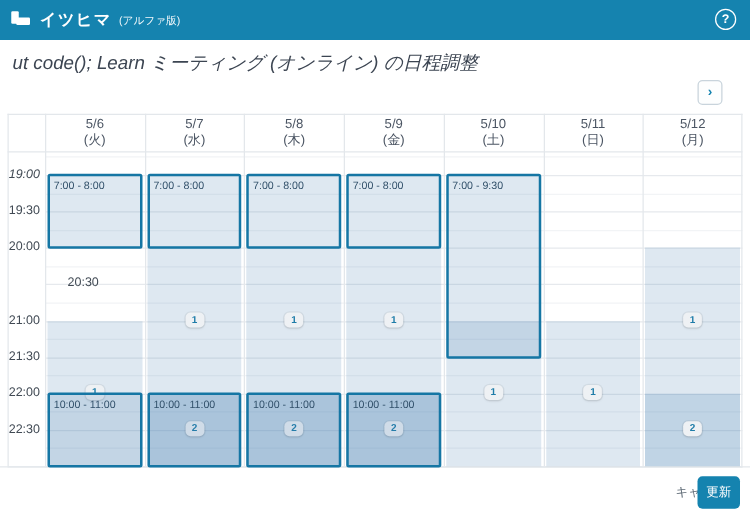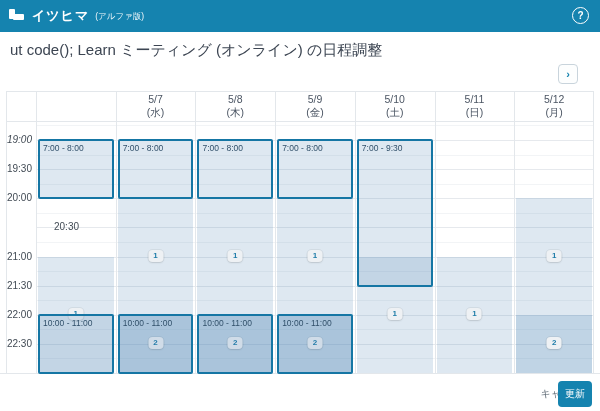--- a/index.html
+++ b/index.html
@@ -12,21 +12,21 @@
   #logo { position:relative; width:15px; height:15px; margin-left:9px; }
   #logo .l1 { position:absolute; left:0; top:0; width:6px; height:10px; background:#fff; border-radius:1px; }
   #logo .l2 { position:absolute; left:4px; top:5px; width:11px; height:6px; background:#fff; border-radius:1px; }
   #appname { color:#fff; font-size:13px; font-weight:bold; letter-spacing:1px; margin-left:8px; }
   #alphatag { color:rgba(255,255,255,0.95); font-size:8.5px; margin-left:6px; margin-top:2px; }
   #help { position:absolute; right:11px; top:7px; width:17px; height:17px; border:1.5px solid #fff;
     border-radius:50%; color:#fff; font-size:10px; font-weight:bold; display:flex; align-items:center;
     justify-content:center; cursor:pointer; }
 
   
-  #title { position:absolute; left:10px; top:41px; font-size:15px; color:#3c4552; }
+  #title { position:absolute; left:10px; top:41px; font-size:15px; color:#3c4552;font-style:italic; }
   #nextweek { position:absolute; right:22px; top:64px; width:20px; height:20px; background:#fdfefe;
     border:1px solid #c9d4dc; border-radius:4px; font-size:11px; font-weight:bold;
     display:flex; align-items:center; justify-content:center; cursor:pointer; }
 
   
   #cal { position:absolute; left:6px; top:91px; width:588px; height:282px; }
   .vline { position:absolute; top:0; width:1px; height:282px; background:#e3e7eb; }
   .hline { position:absolute; left:30px; right:0; height:1px; }
   .hline.half { background:#e6e9ed; }
   .hline.quarter { background:#f2f4f6; left:30px; }
@@ -110,20 +110,24 @@
       <div class="vline" style="left: 508.286px;"></div>
       <div class="vline" style="left: 587px;"></div>
       <div class="timelabel" style="top: 43px; font-style: italic;">19:00</div>
       <div class="timelabel" style="top: 72.125px;">19:30</div>
       <div class="timelabel" style="top: 101.25px;">20:00</div>
       <div class="timelabel" style="top: 130.375px; padding-left: 48px;">20:30</div>
       <div class="timelabel" style="top: 159.5px;">21:00</div>
       <div class="timelabel" style="top: 188.625px;">21:30</div>
       <div class="timelabel" style="top: 217.75px;">22:00</div>
       <div class="timelabel" style="top: 246.875px;">22:30</div>
+      <div class="dayhead" style="left: 30px; width: 79.7143px;">
+        <span>5/6</span>
+        <span>(火)</span>
+      </div>
       <div class="daycol" style="left: 32px; width: 75.7143px;">
         <div class="shade l1" style="top: 135.5px; height: 116.5px;"></div>
         <div class="badge" style="top: 187.25px;">1</div>
         <div class="block" style="top: 18px; height: 60.25px;">
           <span class="blabel">7:00 - 8:00</span>
         </div>
         <div class="block" style="top: 192.75px; height: 60.25px;">
           <span class="blabel">10:00 - 11:00</span>
         </div>
       </div>

